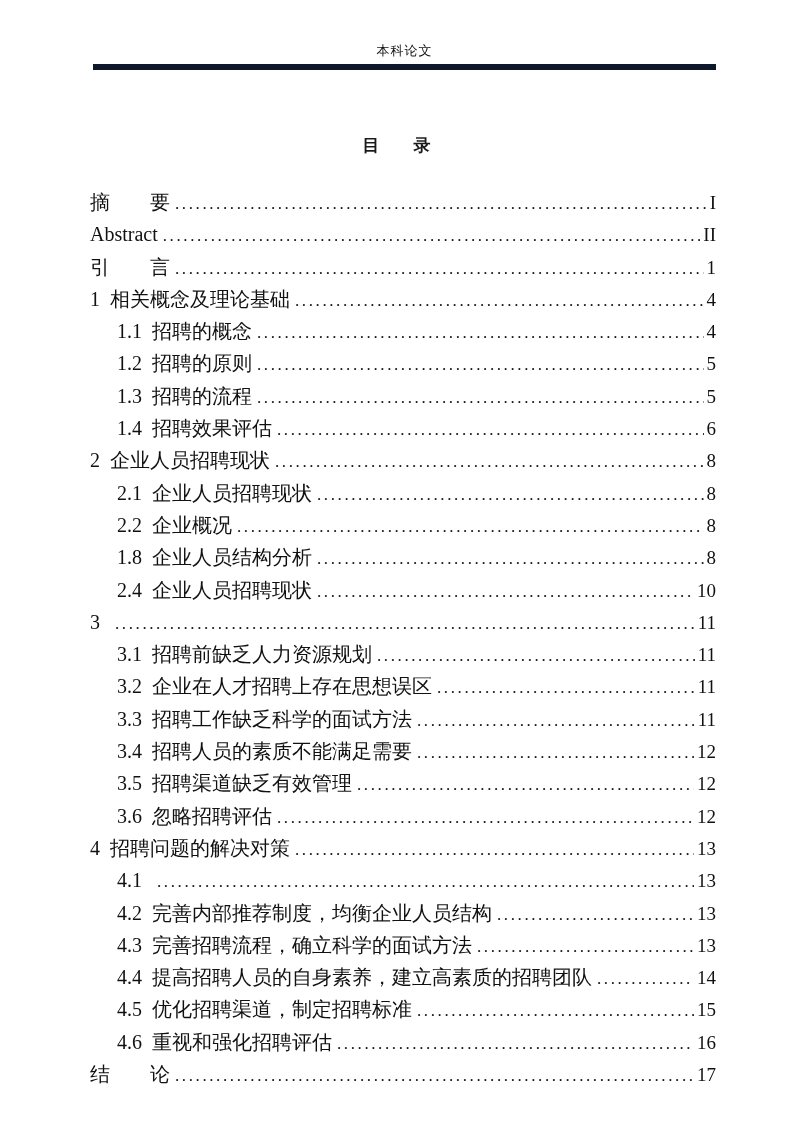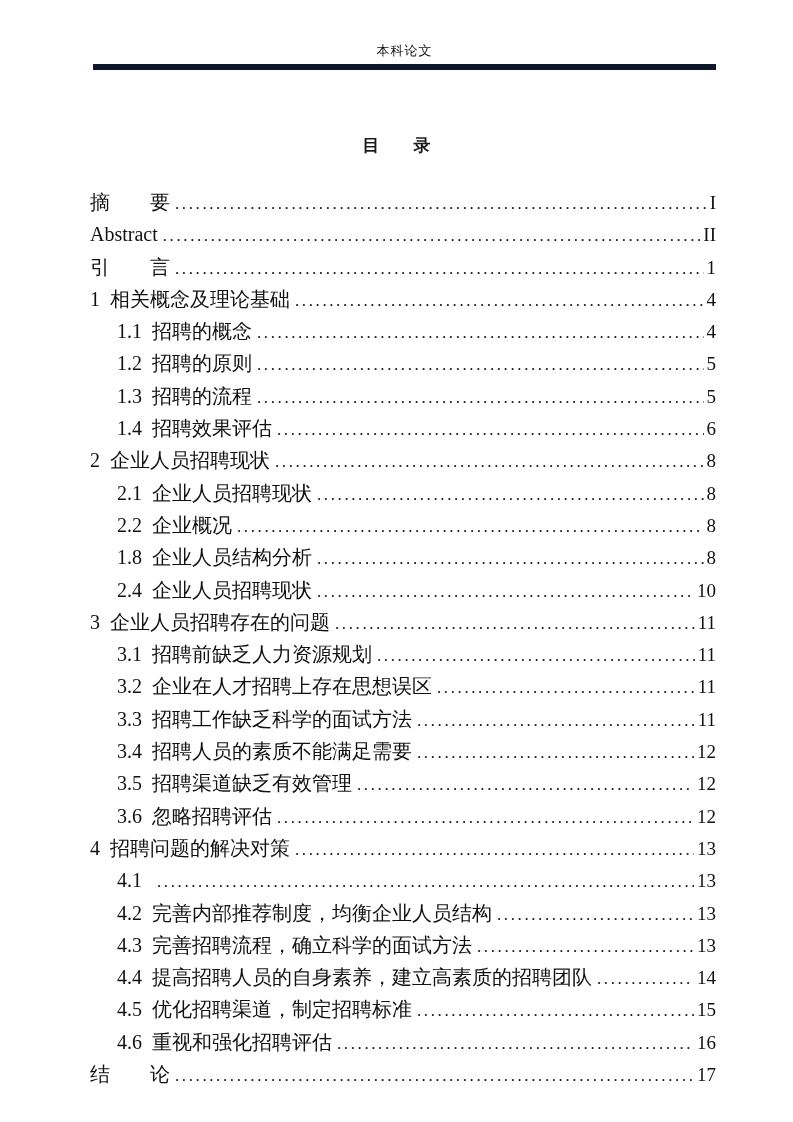--- a/index.html
+++ b/index.html
@@ -148,21 +148,20 @@
       <span class="pg">8</span>
     </div>
     <div class="toc-row lvl2">
       <span class="num">2.4</span>
       <span class="ttl">企业人员招聘现状</span>
       <span class="dots"></span>
       <span class="pg">10</span>
     </div>
     <div class="toc-row lvl1">
       <span class="num">3</span>
-      <span class="ttl">企业人员招聘存在的问题</span>
       <span class="dots"></span>
       <span class="pg">11</span>
     </div>
     <div class="toc-row lvl2">
       <span class="num">3.1</span>
       <span class="ttl">招聘前缺乏人力资源规划</span>
       <span class="dots"></span>
       <span class="pg">11</span>
     </div>
     <div class="toc-row lvl2">

